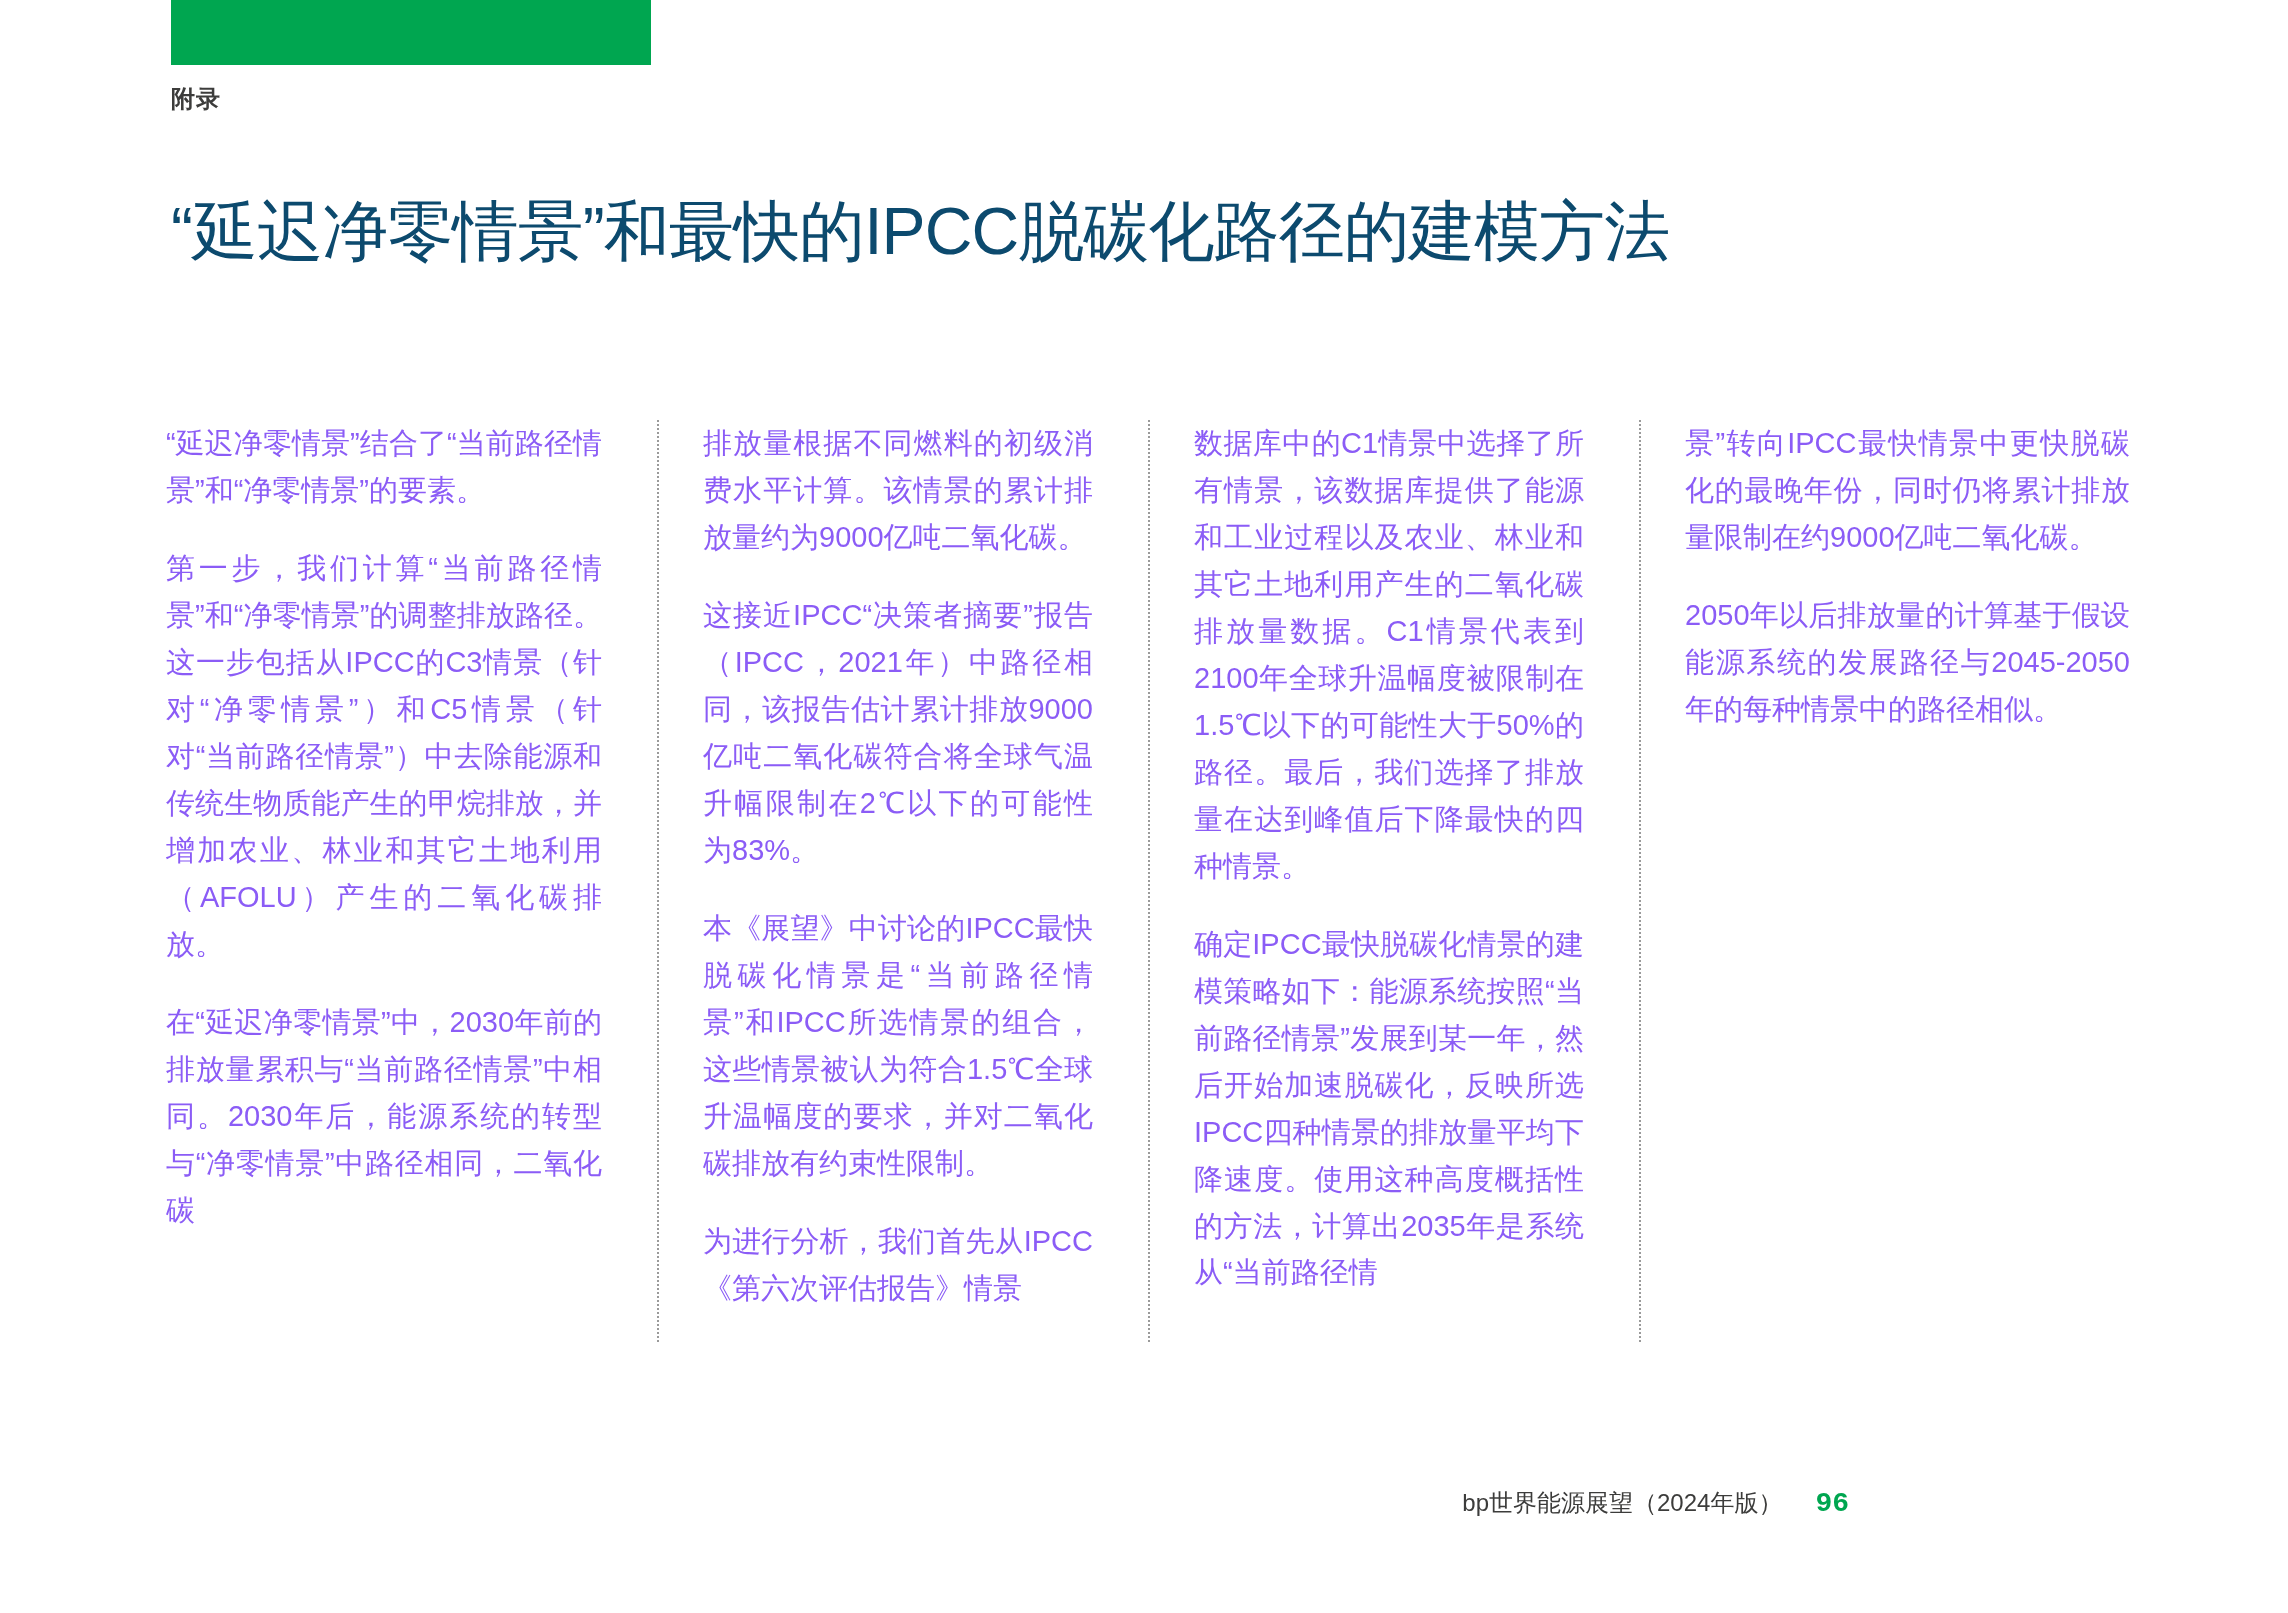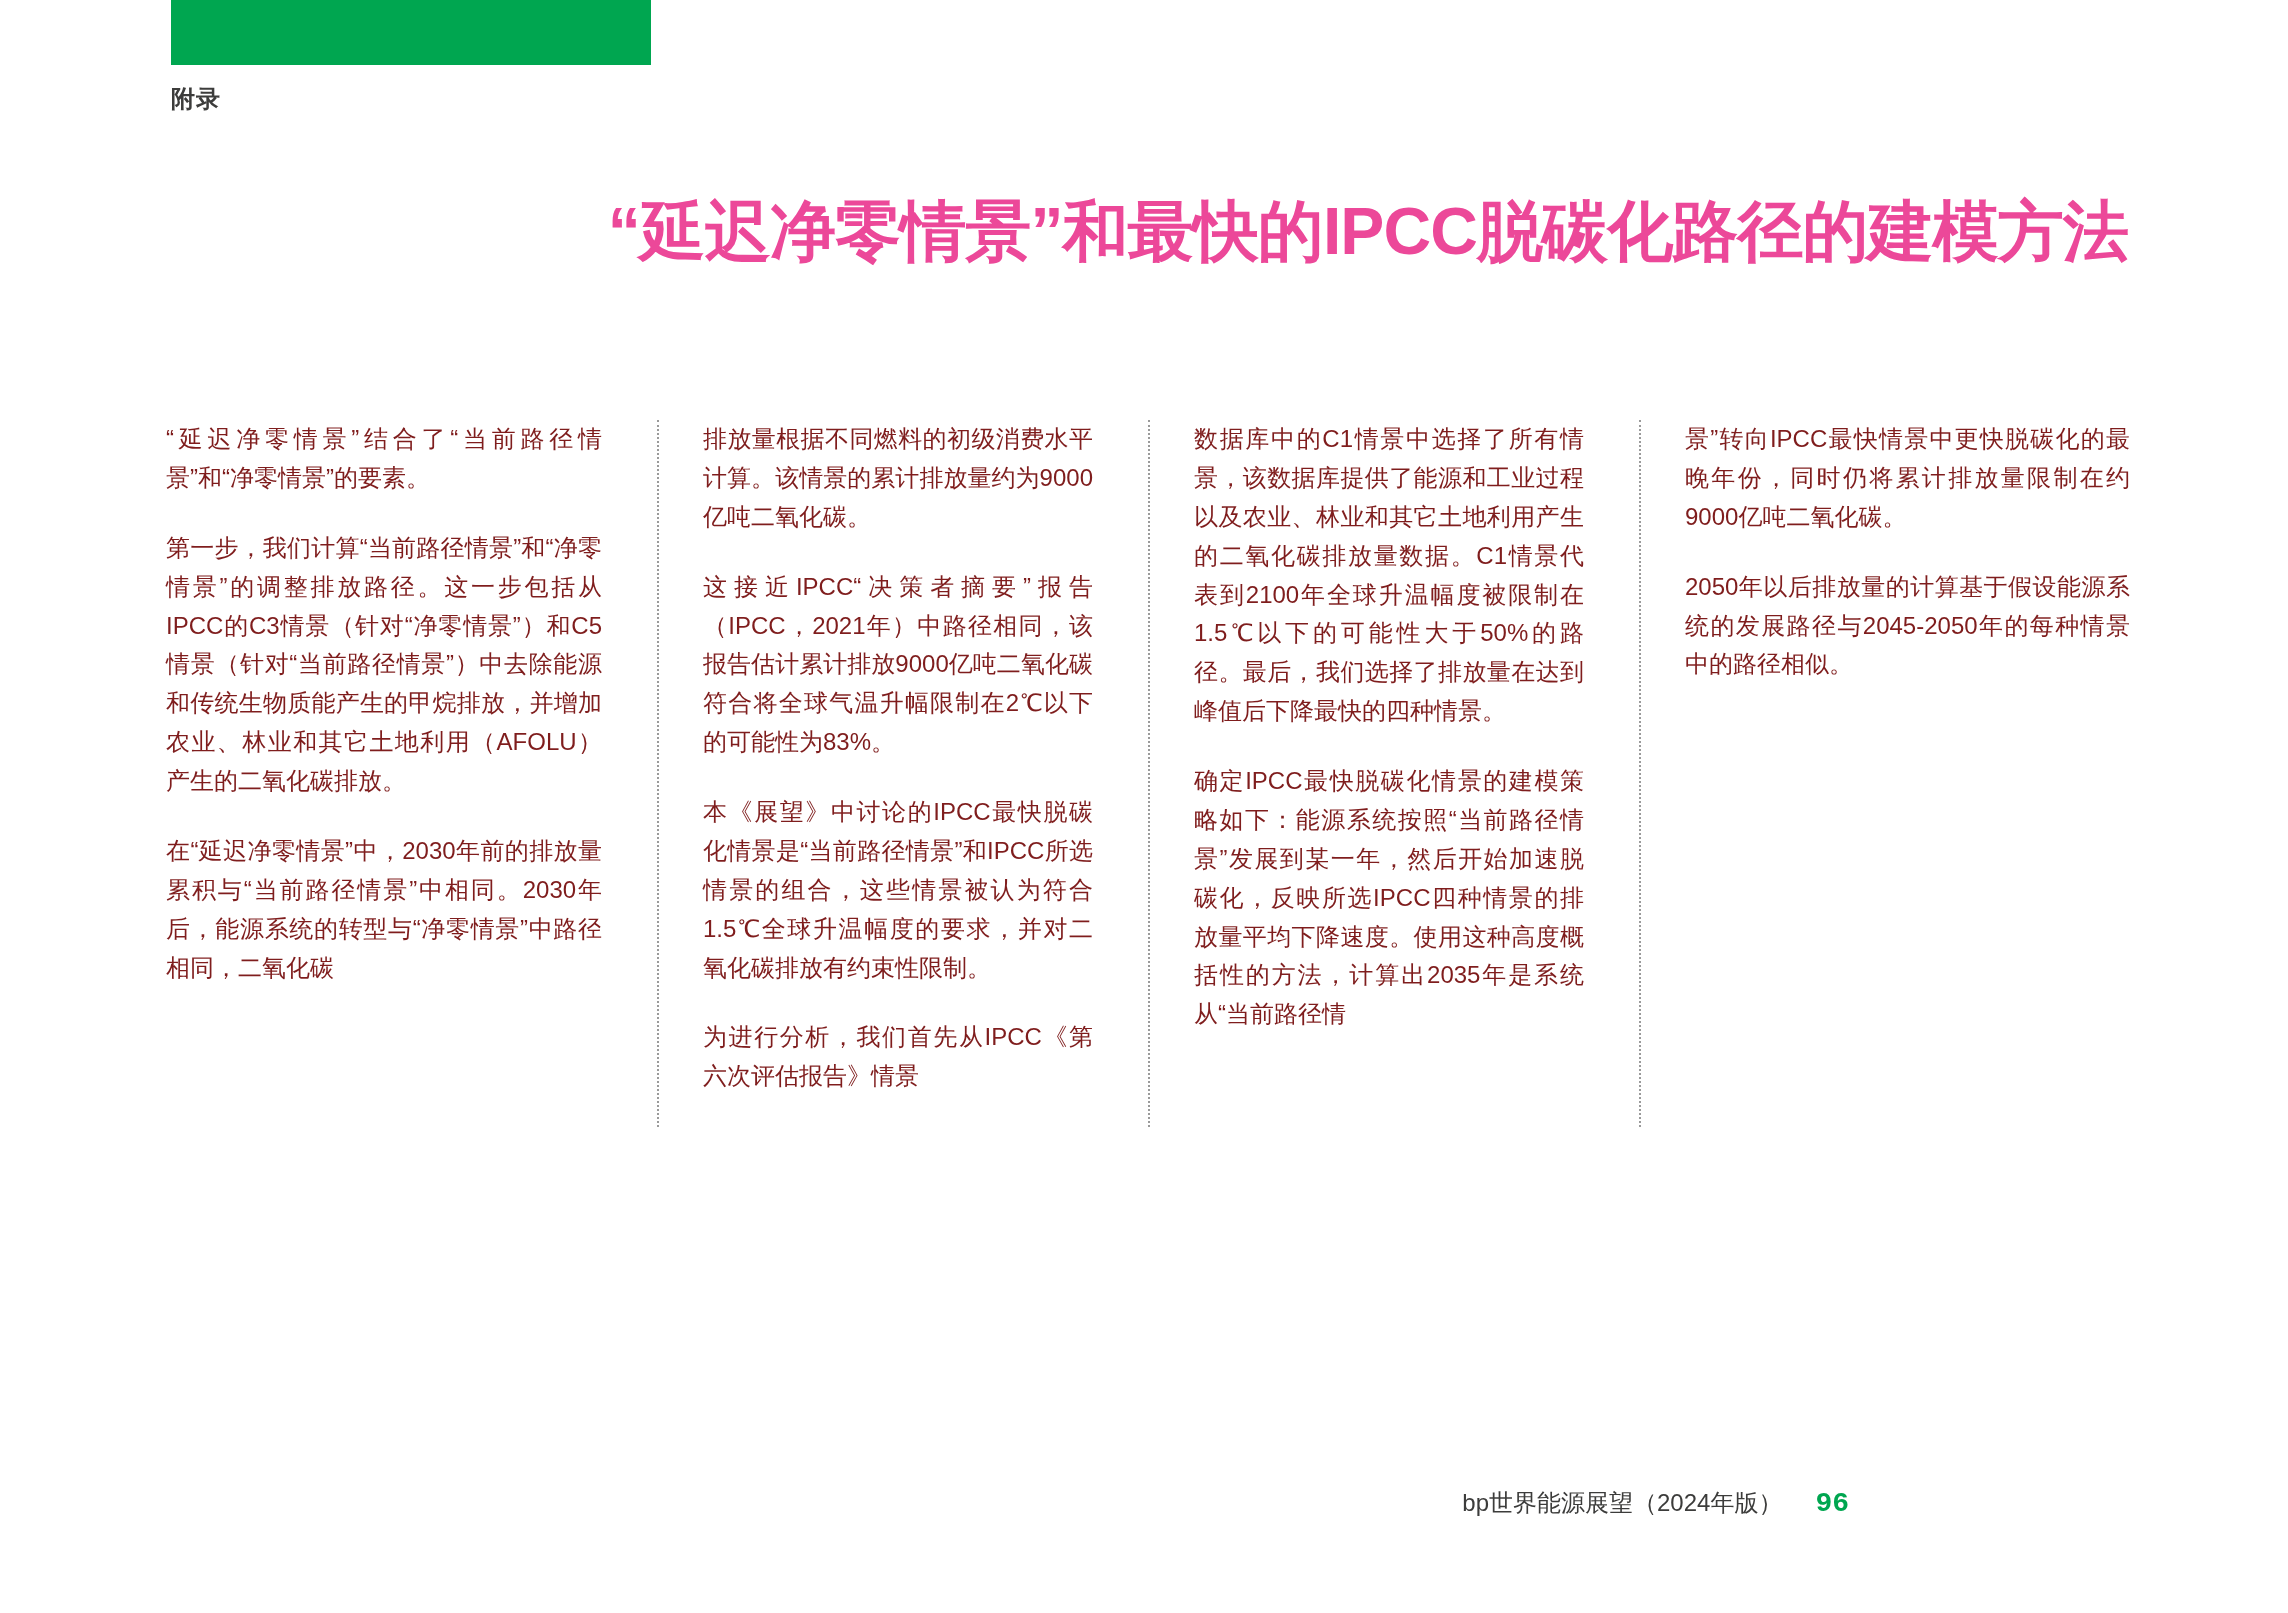--- a/index.html
+++ b/index.html
@@ -36,24 +36,24 @@
     font-size: 24px;
     font-weight: bold;
     letter-spacing: 0.9px;
     color: #3c3c3b;
   }
   .page-title {
     position: absolute;
     left: 171px;
     top: 143px;
     width: 1957px;
-    text-align: right;
+    text-align: left;
     font-size: 66px;
-    font-weight: bold;
-    color: #ec4899;
+    font-weight: normal;
+    color: #0c4a6e;
     letter-spacing: -0.9px;
     white-space: nowrap;
   }
   .columns {
     position: absolute;
     left: 166px;
     top: 420px;
     width: 1966px;
     display: flex;
     flex-direction: row;
@@ -66,24 +66,24 @@
     position: relative;
   }
   .col + .col {
     border-left: 2.8px dotted #9a9a9a;
     padding-left: 44px;
   }
   .col.last {
     padding-right: 0;
   }
   .para {
-    font-size: 24px;
+    font-size: 29px;
     line-height: 1.62;
     margin: 0 0 31px 0;
-    color: #7f1d1d;
+    color: #8b5cf6;
     text-align: justify;
     text-justify: inter-character;
   }
   .footer {
     position: absolute;
     right: 166px;
     bottom: 94px;
     display: flex;
     align-items: baseline;
     gap: 33px;

